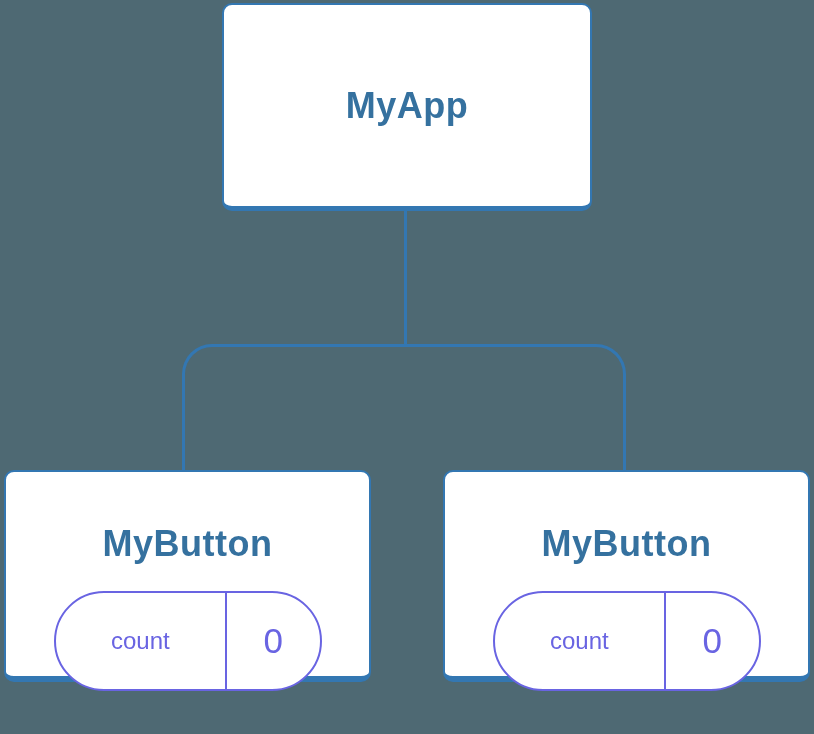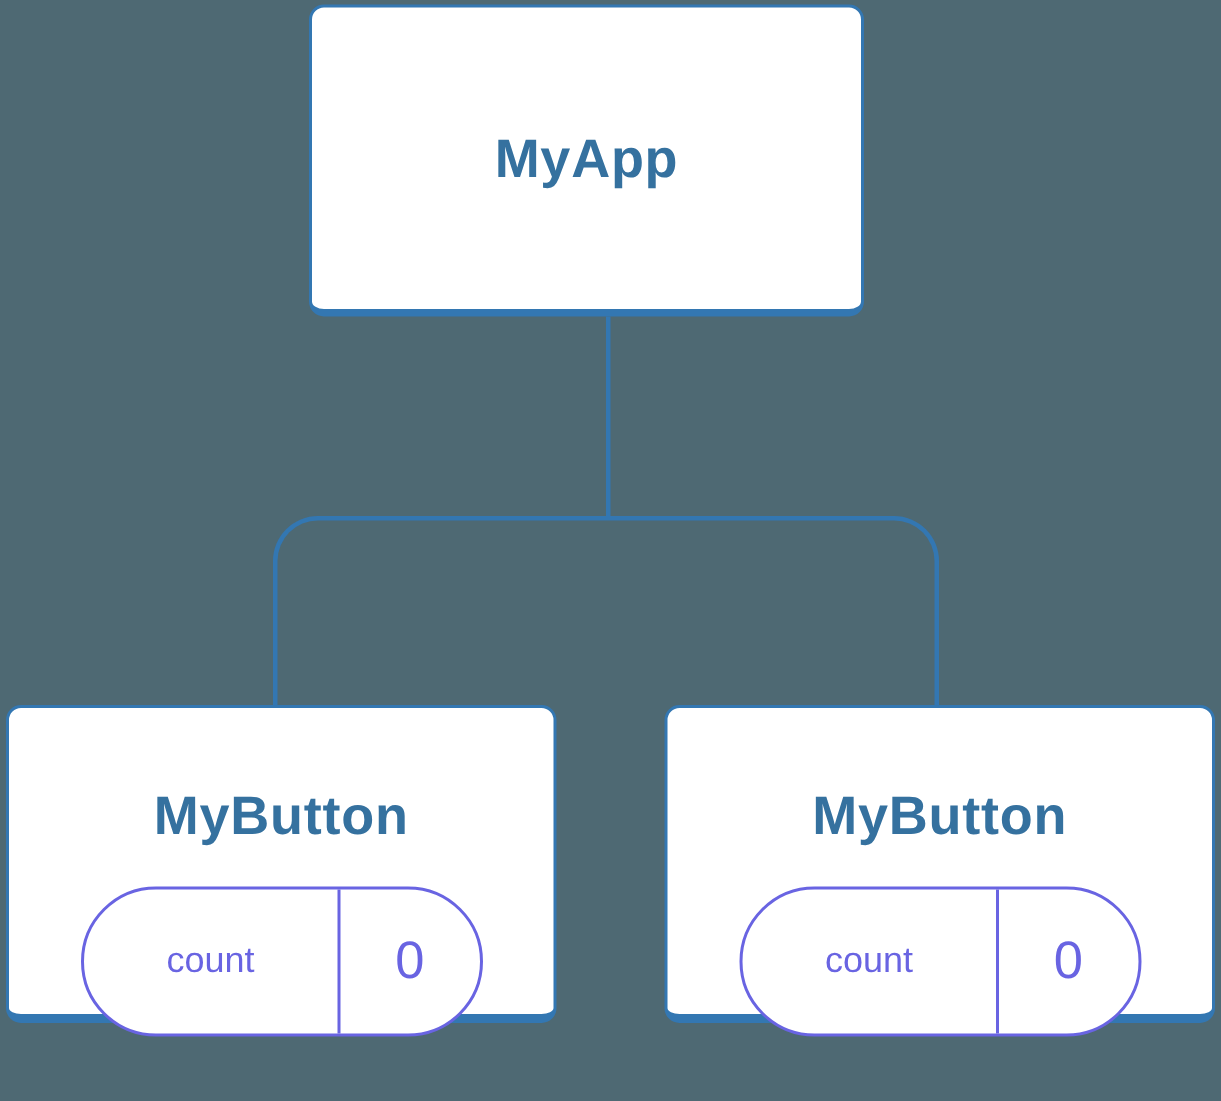--- a/index.html
+++ b/index.html
@@ -22,21 +22,21 @@
     height: 734px;
     background: var(--background);
   }
   .node {
     position: absolute;
     background: var(--node-background);
     border: 2px solid var(--line-blue);
     border-radius: 10px;
   }
   .node-root {
-    left: 206px; top: 3px;
+    left: 222px; top: 3px;
     width: 370px; height: 208px;
     border-bottom-width: 5px;
     display: flex;
     align-items: center;
     justify-content: center;
   }
   .node-child {
     top: 470px;
     width: 367px; height: 212px;
     border-bottom-width: 6px;

